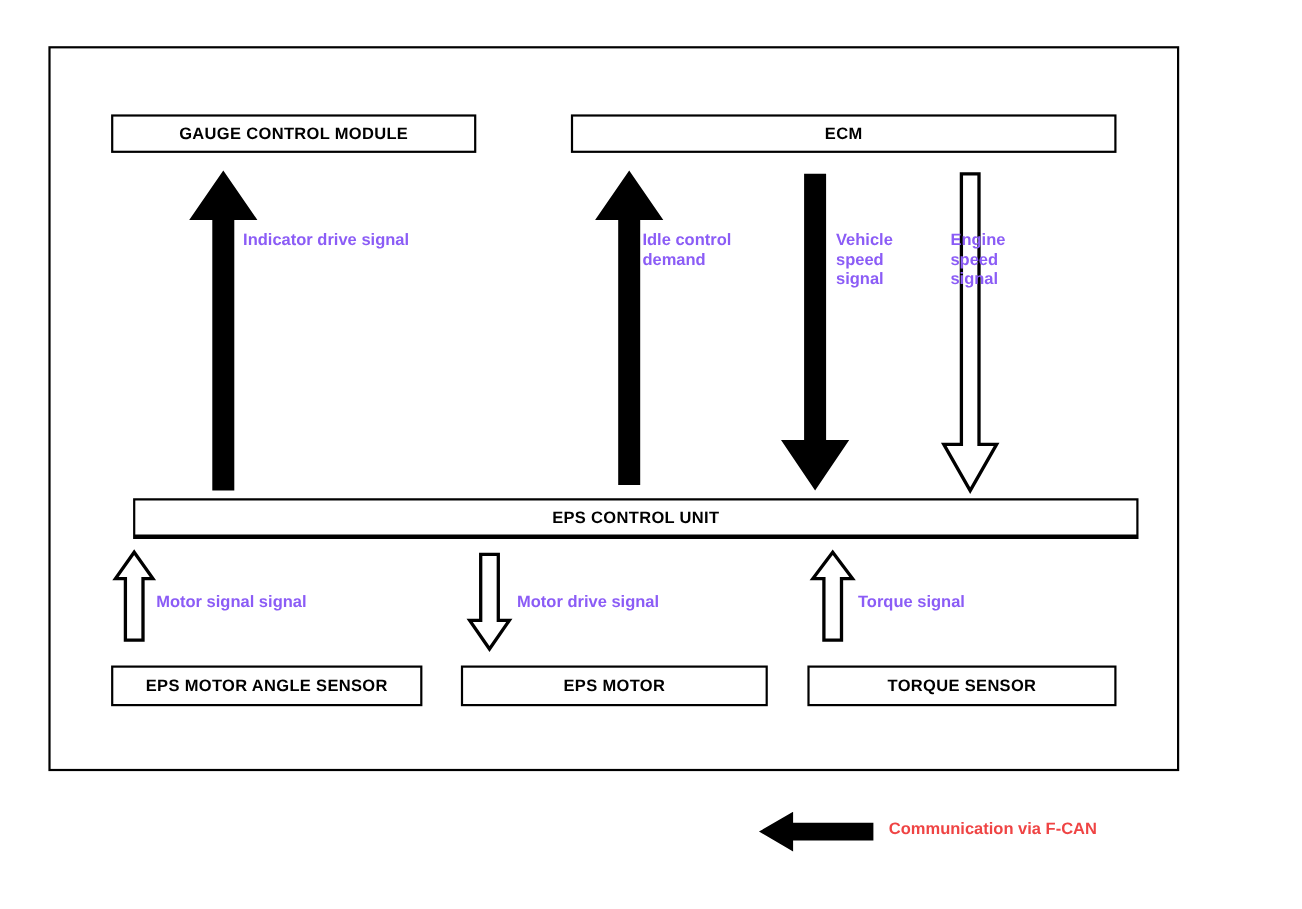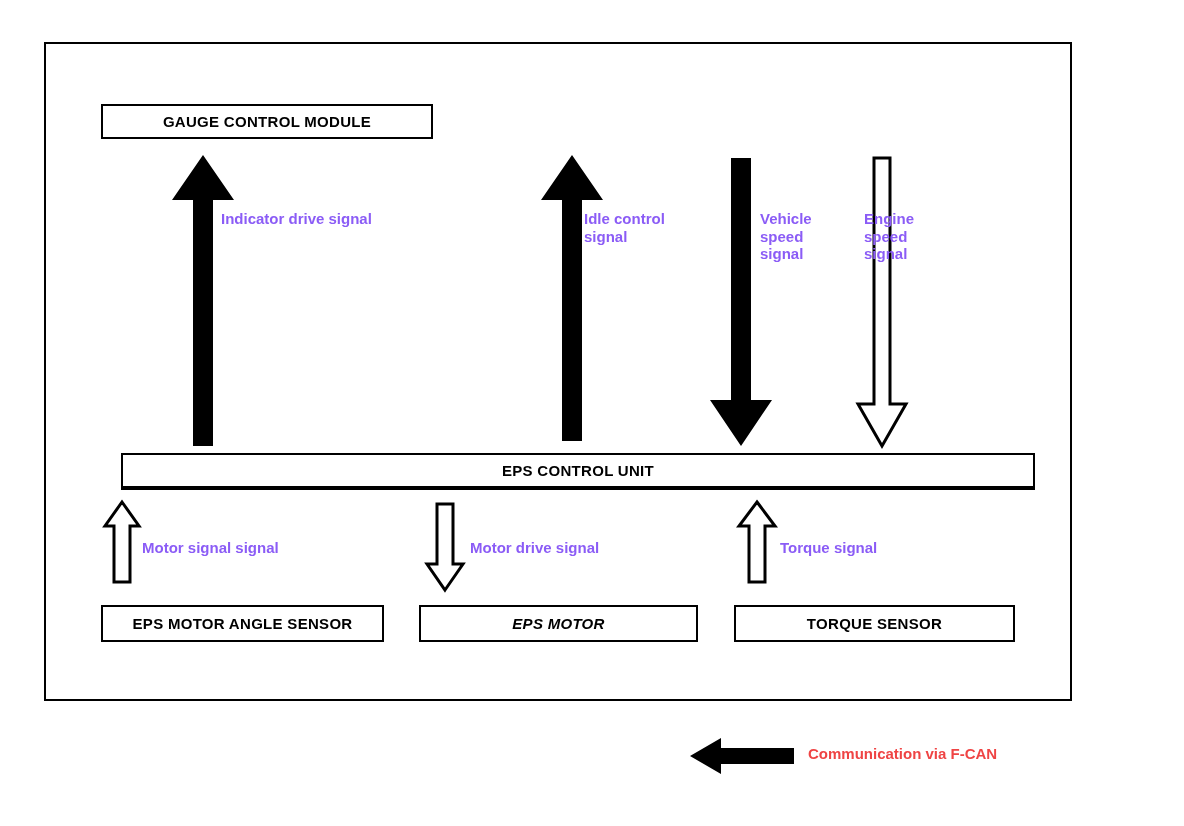--- a/index.html
+++ b/index.html
@@ -47,21 +47,21 @@
   #box-gauge   { left: 101px; top: 104px; width: 332px; height: 35px; }
   #box-ecm     { left: 519px; top: 104px; width: 496px; height: 35px; }
   
   #box-eps-control-unit {
     left: 101px; top: 453px; width: 914px; height: 37px;
     border-bottom-width: 4px;
     margin-left: 20px;
   }
   
   #box-motor-angle-sensor { left: 101px; top: 605px; width: 283px; height: 37px; }
-  #box-eps-motor          { left: 419px; top: 605px; width: 279px; height: 37px; font-style: italic; }
+  #box-eps-motor          { left: 419px; top: 605px; width: 279px; height: 37px; }
   #box-torque-sensor      { left: 734px; top: 605px; width: 281px; height: 37px; }
 
   .arrow-svg {
     position: absolute;
     overflow: visible;
   }
   .label {
     position: absolute;
     font-size: 15px;
     font-weight: bold;
@@ -81,20 +81,23 @@
 <body>
 
 <div id="canvas">
 
   <div class="frame"></div>
 
   <div class="box" id="box-gauge">
     <span class="box-label">GAUGE CONTROL MODULE</span>
   </div>
 
+  <div class="box" id="box-ecm">
+    <span class="box-label">ECM</span>
+  </div>
 
   <div class="box" id="box-eps-control-unit">
     <span class="box-label">EPS CONTROL UNIT</span>
   </div>
 
   <div class="box" id="box-motor-angle-sensor">
     <span class="box-label">EPS MOTOR ANGLE SENSOR</span>
   </div>
 
   <div class="box" id="box-eps-motor">
@@ -107,21 +110,21 @@
 
   <svg class="arrow-svg" style="left:168px; top:153px;" width="70" height="295" viewBox="0 0 70 295">
     <polygon points="35,2 66,47 45,47 45,293 25,293 25,47 4,47" fill="#000000"></polygon>
   </svg>
   <div class="label" style="left:221px; top:210px;">Indicator drive signal</div>
 
   <svg class="arrow-svg" style="left:537px; top:153px;" width="70" height="290" viewBox="0 0 70 290">
     <polygon points="35,2 66,47 45,47 45,288 25,288 25,47 4,47" fill="#000000"></polygon>
   </svg>
   <div class="label" style="left:584px; top:210px;">Idle control
-signal</div>
+demand</div>
 
   <svg class="arrow-svg" style="left:706px; top:156px;" width="70" height="292" viewBox="0 0 70 292">
     <polygon points="35,290 66,244 45,244 45,2 25,2 25,244 4,244" fill="#000000"></polygon>
   </svg>
   <div class="label" style="left:760px; top:210px;">Vehicle
 speed
 signal</div>
 
   <svg class="arrow-svg" style="left:855px; top:156px;" width="54" height="292" viewBox="0 0 54 292">
     <polygon points="27,290 51,248 35,248 35,2 19,2 19,248 3,248" fill="#ffffff" stroke="#000000" stroke-width="3" stroke-linejoin="miter"></polygon>

